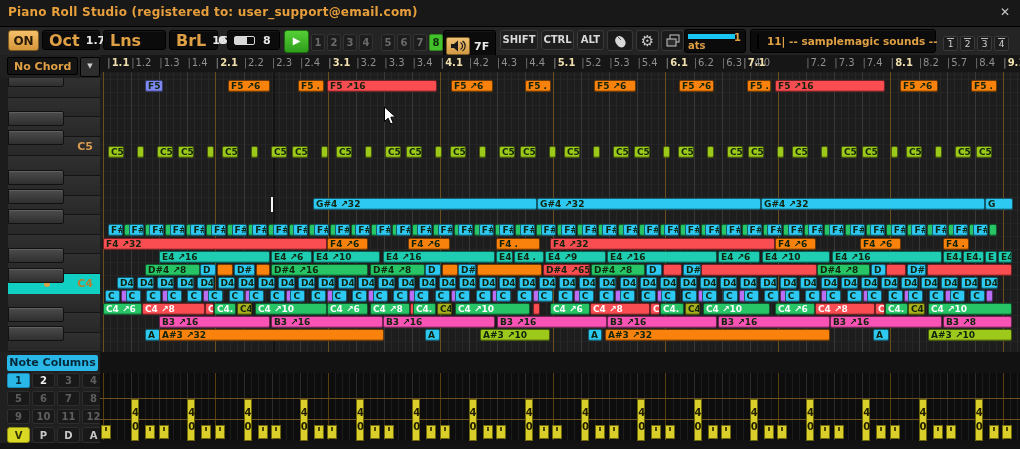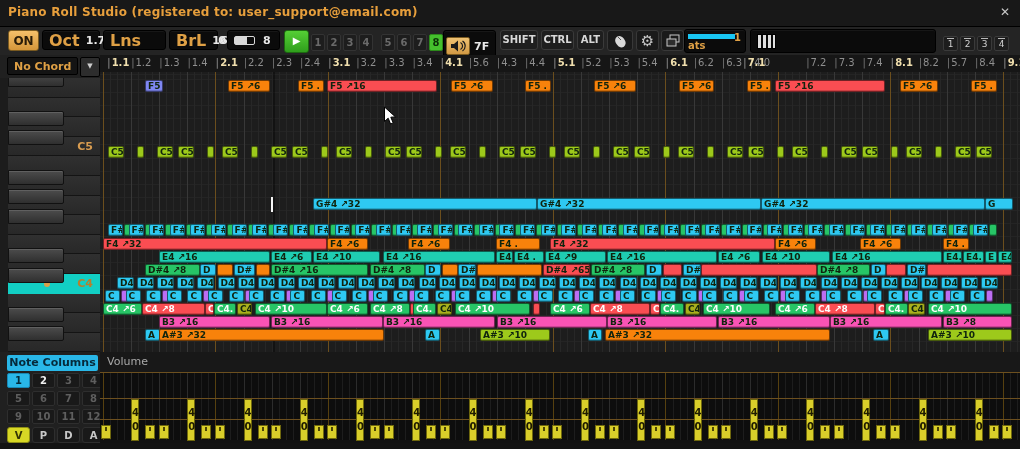--- a/index.html
+++ b/index.html
@@ -162,20 +162,21 @@
         <rect x="1" y="5" width="9" height="7" fill="#2e2e2e" stroke="#c8c8c8"></rect>
       </svg>
     </div>
     <div class="panel" id="beatspanel">
       <span id="beatsbar"></span>
       <span id="beatsval">1</span>
       <span id="beatslbl">ats</span>
     </div>
     <div class="panel" id="soundpanel">
       <span id="pianoicon"></span>
+      <span id="soundtext">11| -- samplemagic sounds --</span>
     </div>
     <div id="banks"><div class="bank" style="position: relative; display: inline-block;"><span>1</span></div><div class="bank" style="position: relative; display: inline-block;"><span>2</span></div><div class="bank" style="position: relative; display: inline-block;"><span>3</span></div><div class="bank" style="position: relative; display: inline-block;"><span>4</span></div></div>
   <div class="modbtn" style="left: 500px; width: 38px;">SHIFT</div>
       <div class="modbtn" style="left: 541px; width: 33px;">CTRL</div>
       <div class="modbtn" style="left: 577px; width: 27px;">ALT</div>
     </div>
 
   <div id="leftpanel">
     <div id="chordbox">No Chord</div>
     <div id="chorddrop"><span>▼</span></div>
@@ -244,21 +245,21 @@
         <span class="rlab" style="left: 87.375px;">1.4</span>
         <span class="rlab major" style="left: 115.5px;">2.1</span>
         <span class="rlab" style="left: 143.625px;">2.2</span>
         <span class="rlab" style="left: 171.75px;">2.3</span>
         <span class="rlab" style="left: 199.875px;">2.4</span>
         <span class="rlab major" style="left: 228px;">3.1</span>
         <span class="rlab" style="left: 256.125px;">3.2</span>
         <span class="rlab" style="left: 284.25px;">3.3</span>
         <span class="rlab" style="left: 312.375px;">3.4</span>
         <span class="rlab major" style="left: 340.5px;">4.1</span>
-        <span class="rlab" style="left: 368.625px;">5.6</span>
+        <span class="rlab" style="left: 368.625px;">4.2</span>
         <span class="rlab" style="left: 396.75px;">4.3</span>
         <span class="rlab" style="left: 424.875px;">4.4</span>
         <span class="rlab major" style="left: 453px;">5.1</span>
         <span class="rlab" style="left: 481.125px;">5.2</span>
         <span class="rlab" style="left: 509.25px;">5.3</span>
         <span class="rlab" style="left: 537.375px;">5.4</span>
         <span class="rlab major" style="left: 565.5px;">6.1</span>
         <span class="rlab" style="left: 593.625px;">6.2</span>
         <span class="rlab" style="left: 621.75px;">6.3</span>
         <span class="rlab" style="left: 649.875px;">4.0</span>
@@ -608,23 +609,20 @@
         <div class="note" style="left: 325px; top: 257px; width: 15px; background: rgb(46, 201, 242);">A</div>
         <div class="note" style="left: 380px; top: 257px; width: 70px; background: rgb(157, 201, 27);">A#3 ↗10</div>
         <div class="note" style="left: 488px; top: 257px; width: 14px; background: rgb(46, 201, 242);">A</div>
         <div class="note" style="left: 505px; top: 257px; width: 225px; background: rgb(248, 130, 11);">A#3 ↗32</div>
         <div class="note" style="left: 773px; top: 257px; width: 16px; background: rgb(46, 201, 242);">A</div>
         <div class="note" style="left: 828px; top: 257px; width: 84px; background: rgb(157, 201, 27);">A#3 ↗10</div>
       </div>
   </div>
 
   <div id="volume">
-    <div id="vol-header">
-        <span>Volume</span>
-      </div>
     <div id="vol-lane">
         <div class="vline" style="top: 25px;"></div>
         <div class="vline" style="top: 46px;"></div>
         <div class="vbar" style="left: 31px; top: 26px; height: 42px; width: 8px;">
           <i style="top: 7px;">4</i>
           <i style="top: 21px;">0</i>
         </div>
         <div class="vbar" style="left: 87.25px; top: 26px; height: 42px; width: 8px;">
           <i style="top: 7px;">4</i>
           <i style="top: 21px;">0</i>

